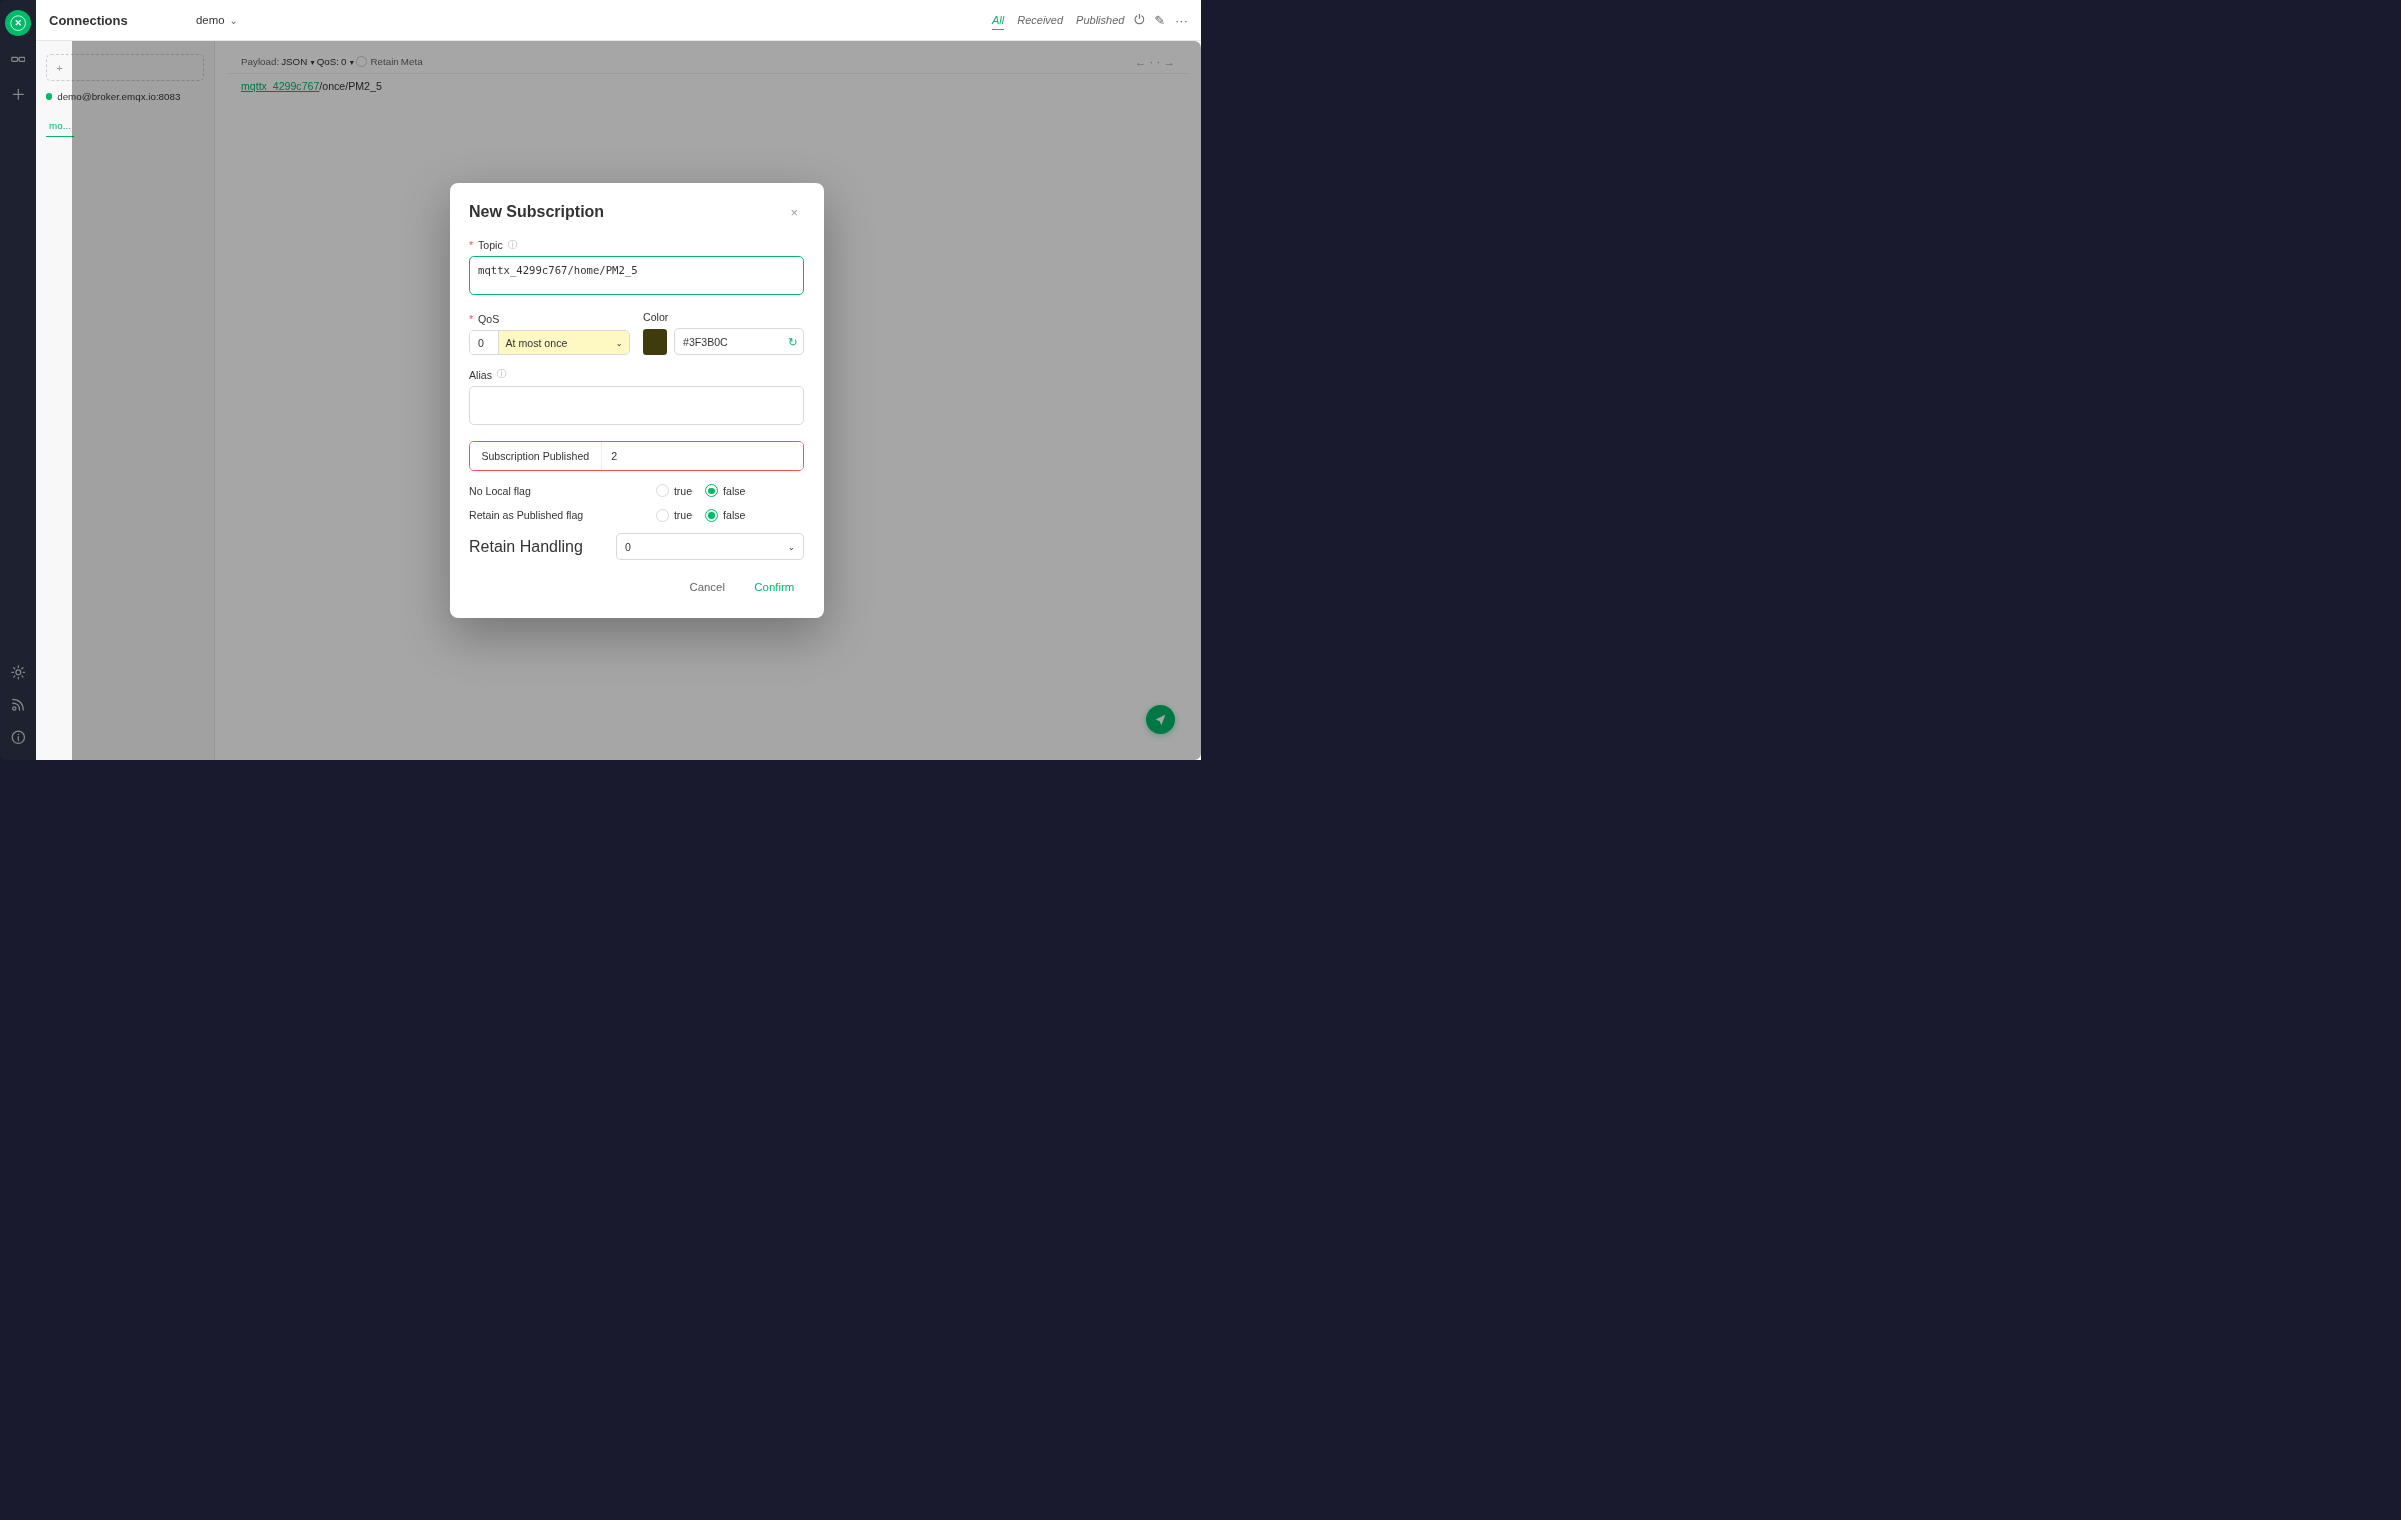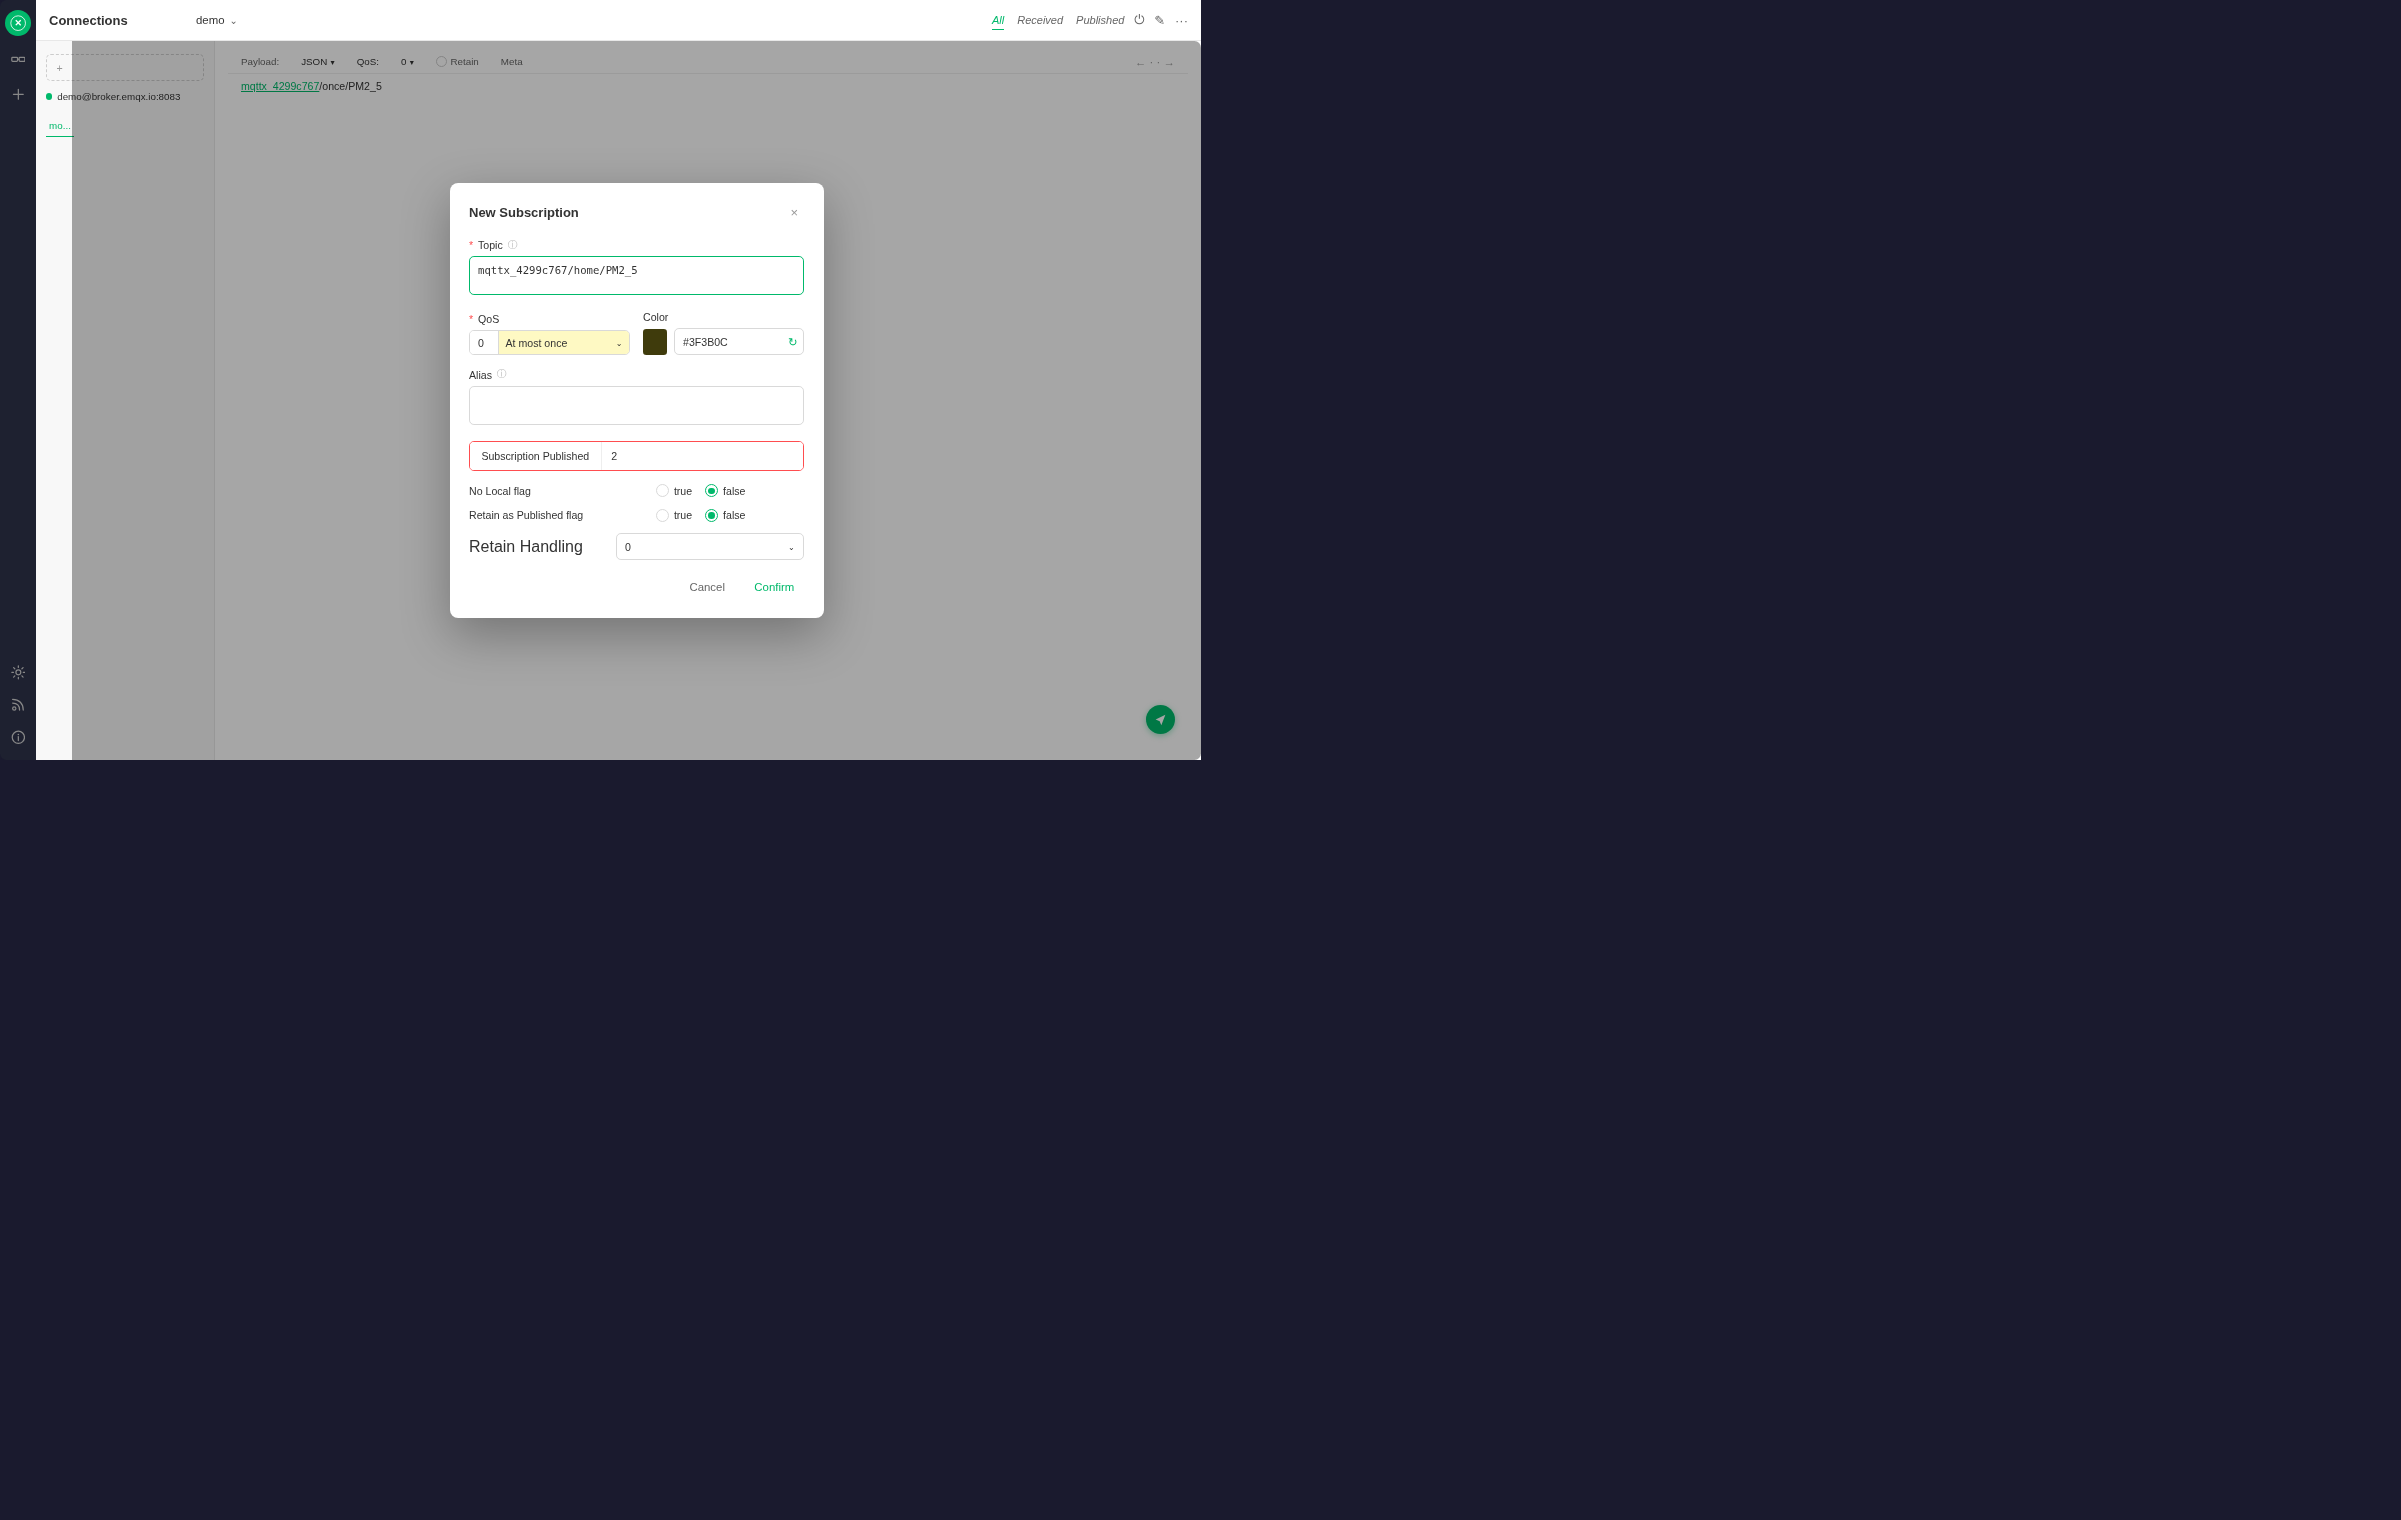--- a/index.html
+++ b/index.html
@@ -194,21 +194,21 @@
       box-shadow: 0 16.3px 49px rgba(0,0,0,0.3);
       position: relative;
     }
     .modal-header {
       display: flex;
       justify-content: space-between;
       align-items: center;
       margin-bottom: 16.3px;
     }
     .modal-title {
-      font-size: 13px;
+      font-size: 16px;
       font-weight: 600;
       color: #333;
     }
     .modal-close {
       width: 19.5px;
       height: 19.5px;
       display: flex;
       align-items: center;
       justify-content: center;
       cursor: pointer;
@@ -445,21 +445,21 @@
     }
     .topic-underline {
       text-decoration: underline;
       color: #00b96b;
     }
 
     
     .payload-bar {
       display: flex;
       align-items: center;
-      gap: 22px;
+      gap: 2px;
       padding: 4.9px 13px;
       border-bottom: 0.8px solid #eee;
       background: white;
     }
     .payload-label { font-size: 9.8px; color: #666; }
     .payload-select {
       display: flex;
       align-items: center;
       gap: 3.3px;
       font-size: 9.8px;

